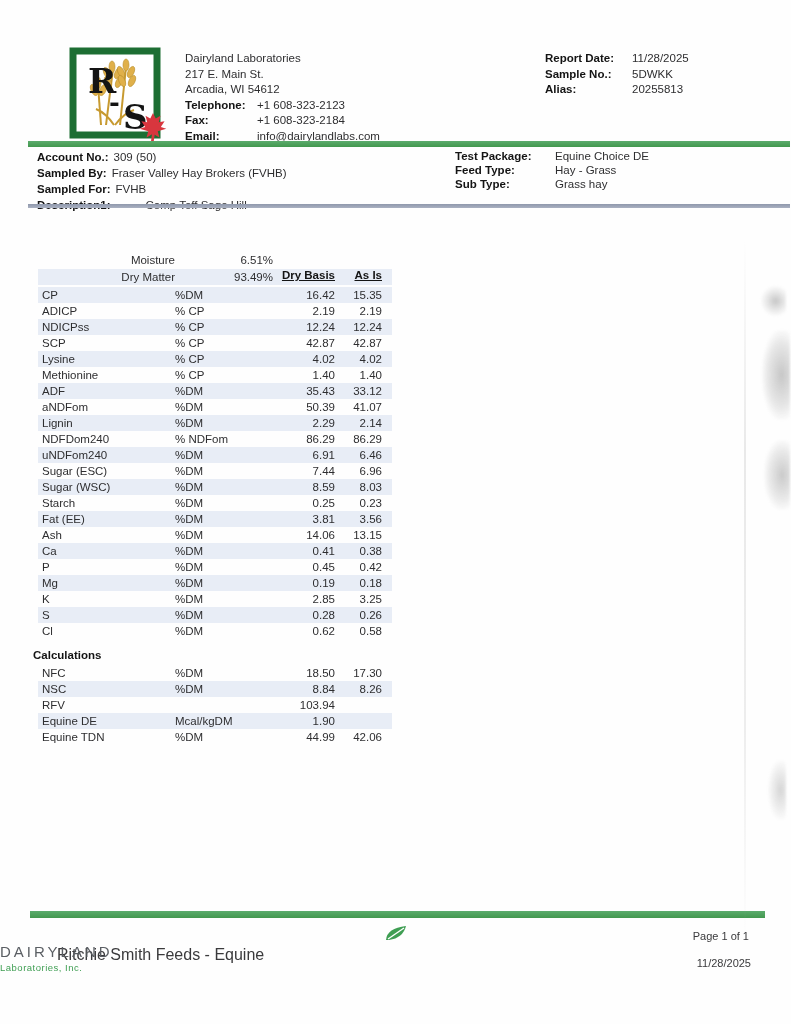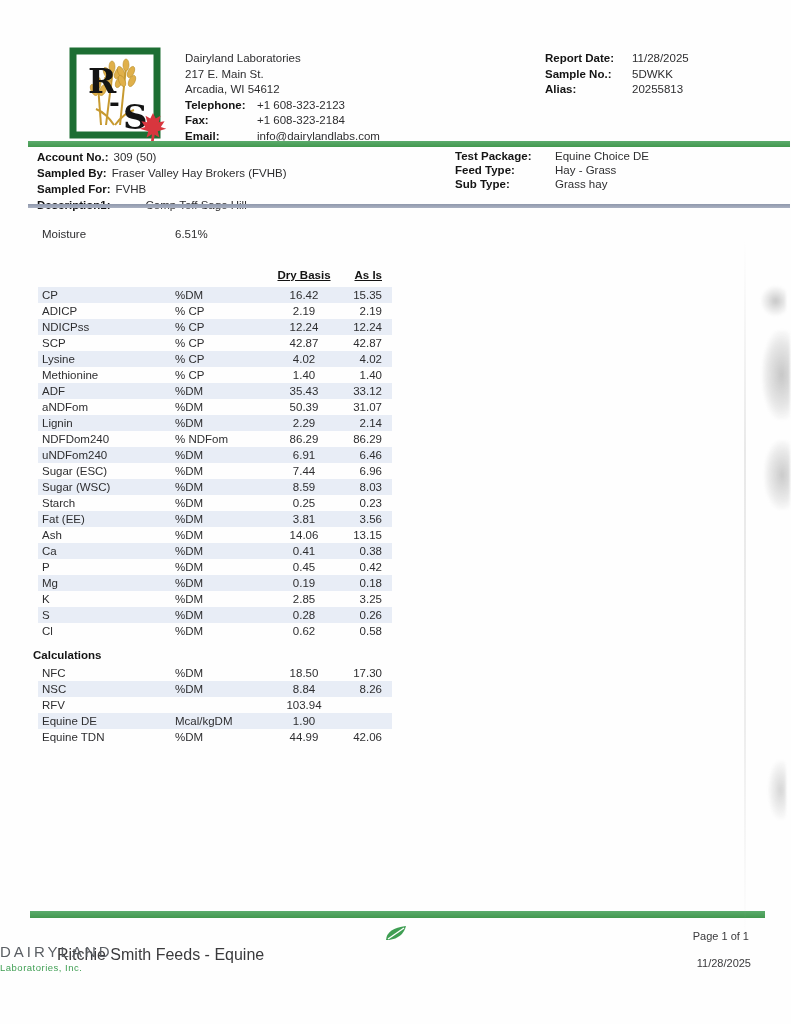--- a/index.html
+++ b/index.html
@@ -29,23 +29,23 @@
   .sample-left .lv, .sample-right .lv { display:flex; }
   .sample-left .lbl { font-weight:bold; color:#141414; margin-right:5px; }
   .sample-left .t-row:last-child .val { margin-left:30px; }
   .sample-right .lbl { width:100px; font-weight:bold; color:#141414; }
 
   
   .tblwrap { position:absolute; left:38px; width:354px; font-size:11.5px; }
   .t-row { display:flex; height:16px; align-items:center; padding:0 8px 0 4px; }
   .c-label { width:133px; }
   .c-unit  { width:98px; }
-  .c-dry   { width:62px; text-align:center; }
+  .c-dry   { width:62px; text-align:right; }
   .c-asis  { width:47px; text-align:right; }
-  .moist-rows { top:226px; }
+  .moist-rows { top:252px;text-align:right; }
   .moist-rows .t-row { height:16.5px; }
   .moist-rows div.t-row:nth-of-type(even) { background:#e8edf6; }
   .hdr-row { position:absolute; left:38px; top:269px; width:354px; display:flex;
     padding:0 8px 0 4px; font-size:11.5px; }
   .hdr-row .c-dry, .hdr-row .c-asis { font-weight:bold; color:#141414;
     text-decoration:underline; }
   .rows-main { top:287px; }
   .rows-main div.t-row:nth-of-type(odd) { background:#e8edf6; }
   .calc-title { position:absolute; left:33px; top:649px; font-size:11.5px;
     font-weight:bold; color:#141414; }
@@ -197,20 +197,24 @@
 
   <div class="bar-gray"></div>
 
   <div class="tblwrap moist-rows">
 
       <div class="t-row">
         <span class="c-label">Moisture</span>
         <span class="c-unit">6.51%</span>
       </div>
 
+      <div class="t-row">
+        <span class="c-label">Dry Matter</span>
+        <span class="c-unit">93.49%</span>
+      </div>
     </div>
 
   <div class="hdr-row">
     <span class="c-label"></span>
       <span class="c-unit"></span>
     <span class="c-dry">Dry Basis</span>
     <span class="c-asis">As Is</span>
   </div>
 
   <div class="tblwrap rows-main">
@@ -261,21 +265,21 @@
         <span class="c-label">ADF</span>
         <span class="c-unit">%DM</span>
         <span class="c-dry">35.43</span>
         <span class="c-asis">33.12</span>
       </div>
 
       <div class="t-row">
         <span class="c-label">aNDFom</span>
         <span class="c-unit">%DM</span>
         <span class="c-dry">50.39</span>
-        <span class="c-asis">31.07</span>
+        <span class="c-asis">41.07</span>
       </div>
 
       <div class="t-row">
         <span class="c-label">Lignin</span>
         <span class="c-unit">%DM</span>
         <span class="c-dry">2.29</span>
         <span class="c-asis">2.14</span>
       </div>
 
       <div class="t-row">

